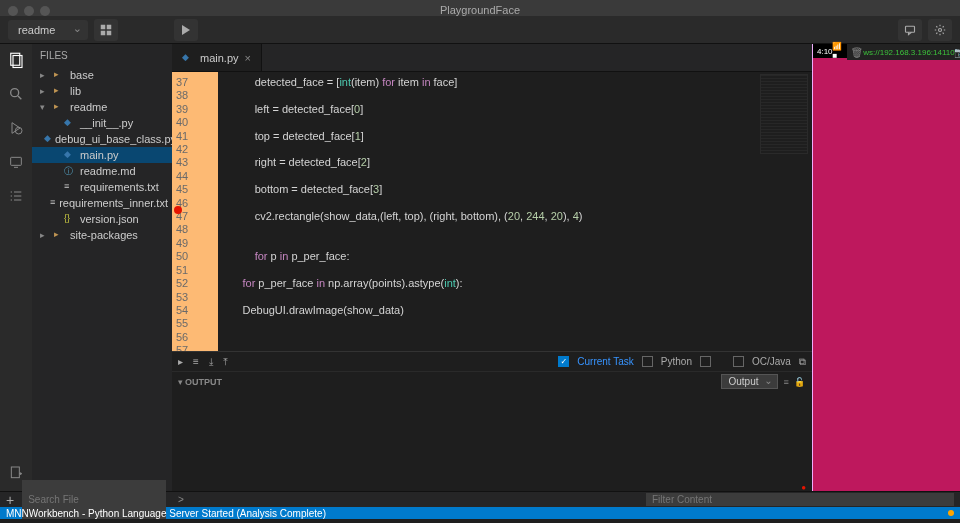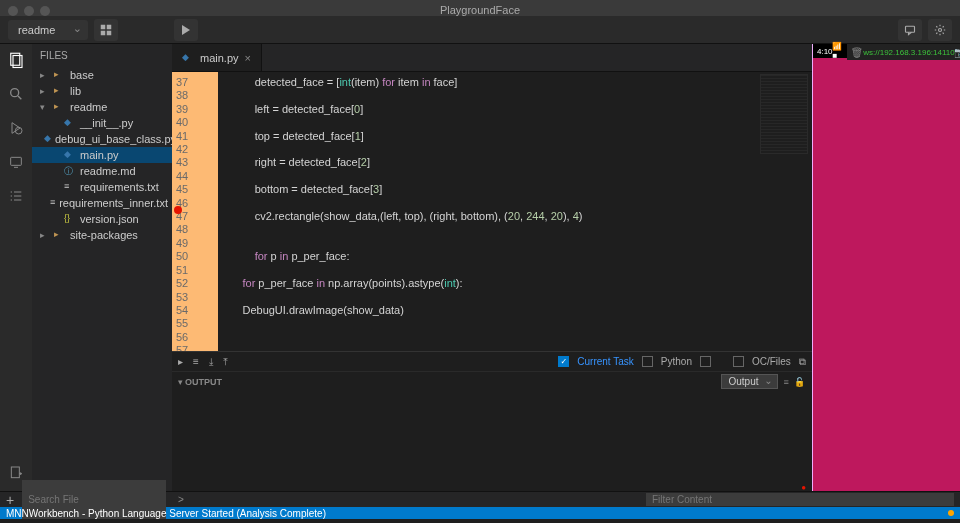--- a/index.html
+++ b/index.html
@@ -297,21 +297,21 @@
         <span style="cursor:pointer;">⤓</span>
         <span style="cursor:pointer;">⤒</span>
         <div class="r">
           <span class="chk on">✓</span>
           <span style="color:#3794ff;">Current Task</span>
           <span class="chk"></span>
           <span>Python</span>
           <span class="chk"></span>
           <span style="width:6px;"></span>
           <span class="chk"></span>
-          <span>OC/Files</span>
+          <span>OC/Java</span>
           <span style="cursor:pointer;">⧉</span>
         </div>
       </div>
       <div style="padding:2px 6px; font-size:9px; color:#888; display:flex; align-items:center;">
         <span>▾</span>&nbsp;
         <span style="font-weight:bold;">OUTPUT</span>
         <div style="flex:1"></div>
         <div class="out-select">Output</div>
         <span style="margin-left:6px; color:#888; cursor:pointer;">≡</span>
         <span style="margin-left:6px; color:#888; cursor:pointer;">🔓</span>

